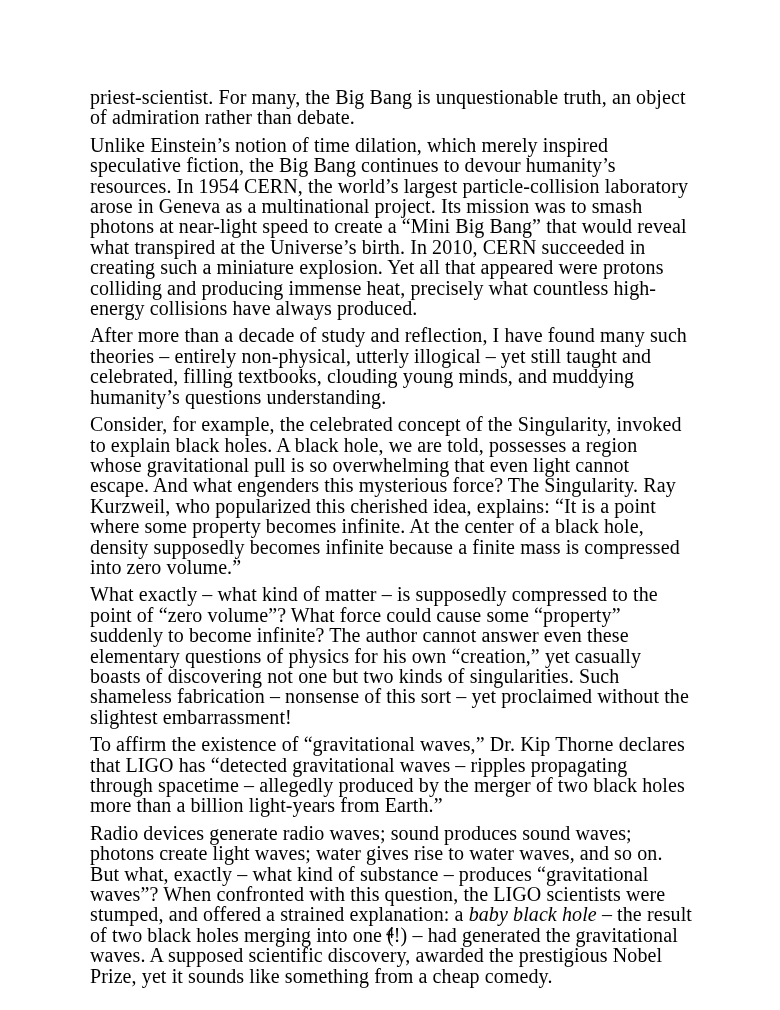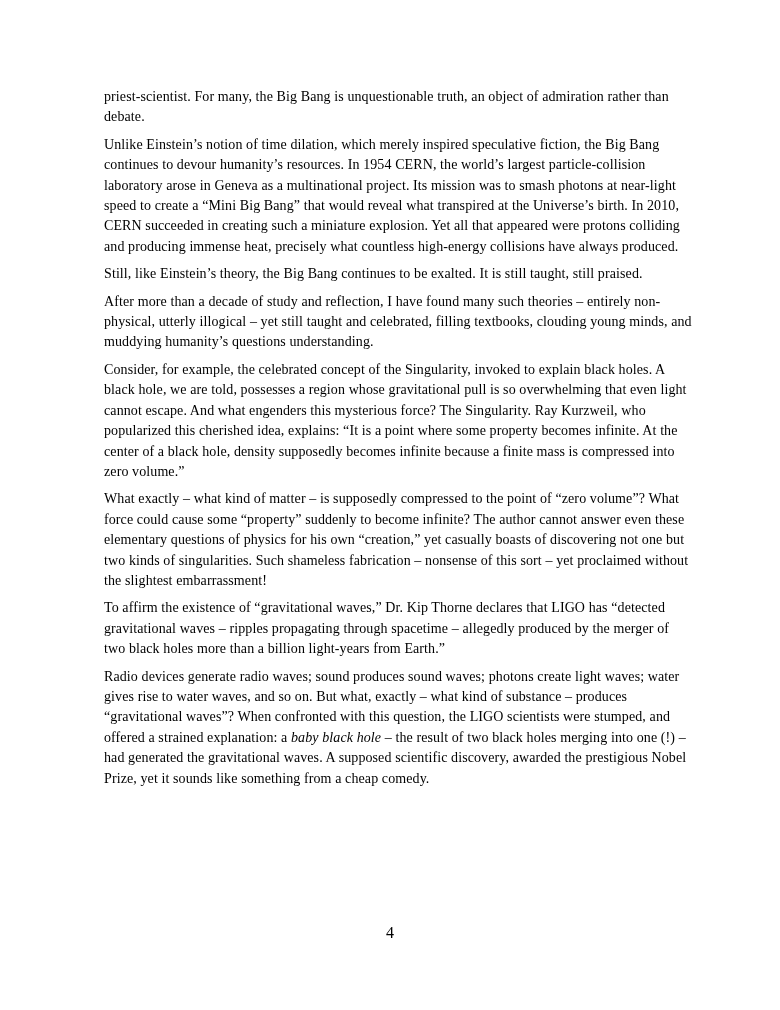--- a/index.html
+++ b/index.html
@@ -17,22 +17,22 @@
     overflow: hidden;
     box-sizing: border-box;
   }
   .content {
     position: absolute;
     left: 90px;
     top: 87px;
     width: 602px;
   }
   .content p {
-    margin: 0 0 7px 14px;
-    font-size: 14px;
+    margin: 0 0 7px 0;
+    font-size: 20px;
     line-height: 20.4px;
     text-align: left;
     letter-spacing: 0.1px;
   }
   .content p i {
   }
   .page-number {
     position: absolute;
     left: 0;
     top: 923px;
@@ -42,21 +42,20 @@
     line-height: 20px;
   }
 </style>
 </head>
 <body>
 
 <div class="page">
   <div class="content">
     <p>priest-scientist. For many, the Big Bang is unquestionable truth, an object of admiration rather than debate.</p>
     <p>Unlike Einstein’s notion of time dilation, which merely inspired speculative fiction, the Big Bang continues to devour humanity’s resources. In 1954 CERN, the world’s largest particle-collision laboratory arose in Geneva as a multinational project. Its mission was to smash photons at near-light speed to create a “Mini Big Bang” that would reveal what transpired at the Universe’s birth. In 2010, CERN succeeded in creating such a miniature explosion. Yet all that appeared were protons colliding and producing immense heat, precisely what countless high-energy collisions have always produced.</p>
-    <p>Still, like Einstein’s theory, the Big Bang continues to be exalted. It is still taught, still praised.</p>
     <p>After more than a decade of study and reflection, I have found many such theories – entirely non-physical, utterly illogical – yet still taught and celebrated, filling textbooks, clouding young minds, and muddying humanity’s questions understanding.</p>
     <p>Consider, for example, the celebrated concept of the Singularity, invoked to explain black holes. A black hole, we are told, possesses a region whose gravitational pull is so overwhelming that even light cannot escape. And what engenders this mysterious force? The Singularity. Ray Kurzweil, who popularized this cherished idea, explains: “It is a point where some property becomes infinite. At the center of a black hole, density supposedly becomes infinite because a finite mass is compressed into zero volume.”</p>
     <p>What exactly – what kind of matter – is supposedly compressed to the point of “zero volume”? What force could cause some “property” suddenly to become infinite? The author cannot answer even these elementary questions of physics for his own “creation,” yet casually boasts of discovering not one but two kinds of singularities. Such shameless fabrication – nonsense of this sort – yet proclaimed without the slightest embarrassment!</p>
     <p>To affirm the existence of “gravitational waves,” Dr. Kip Thorne declares that LIGO has “detected gravitational waves – ripples propagating through spacetime – allegedly produced by the merger of two black holes more than a billion light-years from Earth.”</p>
     <p><span>Radio devices generate radio waves; sound produces sound waves; photons create light waves; water gives rise to water waves, and so on. But what, exactly – what kind of substance – produces “gravitational waves”? When confronted with this question, the LIGO scientists were stumped, and offered a strained explanation: a </span><i>baby black hole</i><span> – the result of two black holes merging into one (!) – had generated the gravitational waves. A supposed scientific discovery, awarded the prestigious Nobel Prize, yet it sounds like something from a cheap comedy.</span></p>
   </div>
   <div class="page-number">4</div>
 </div>
 
 </body></html>

